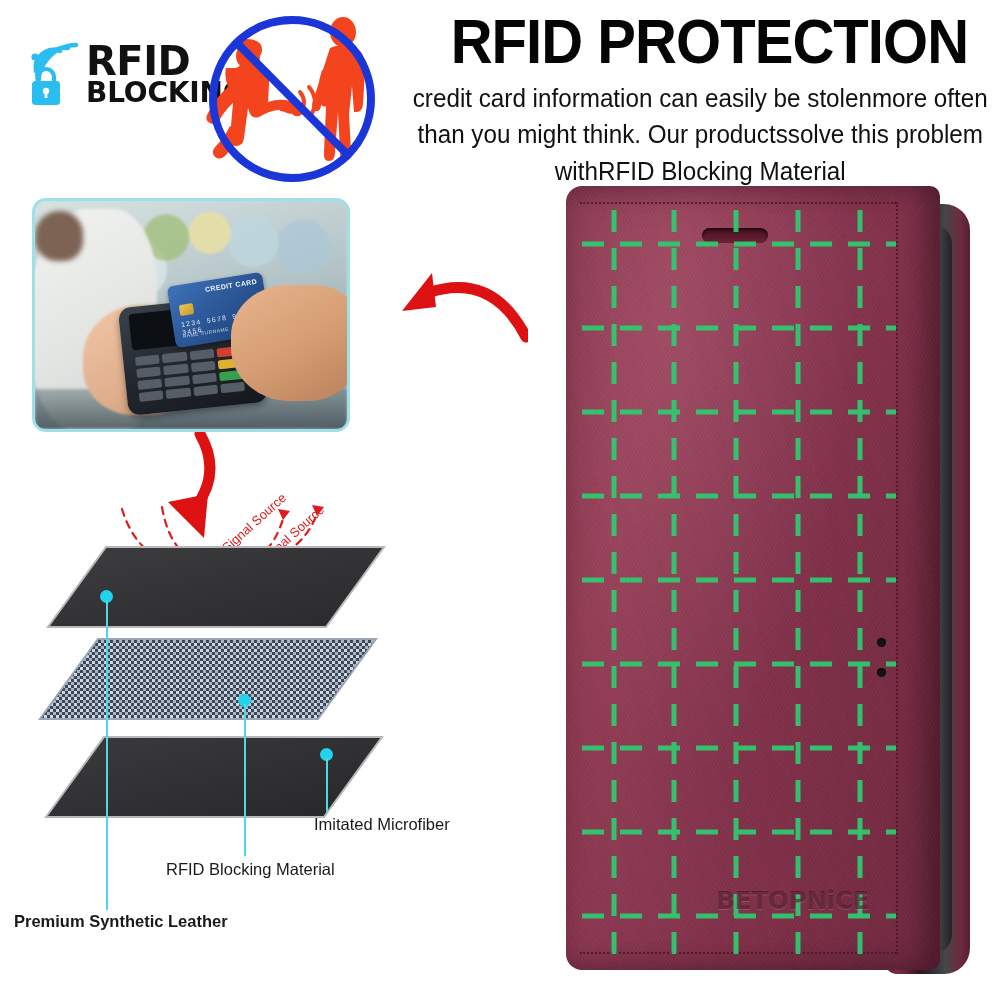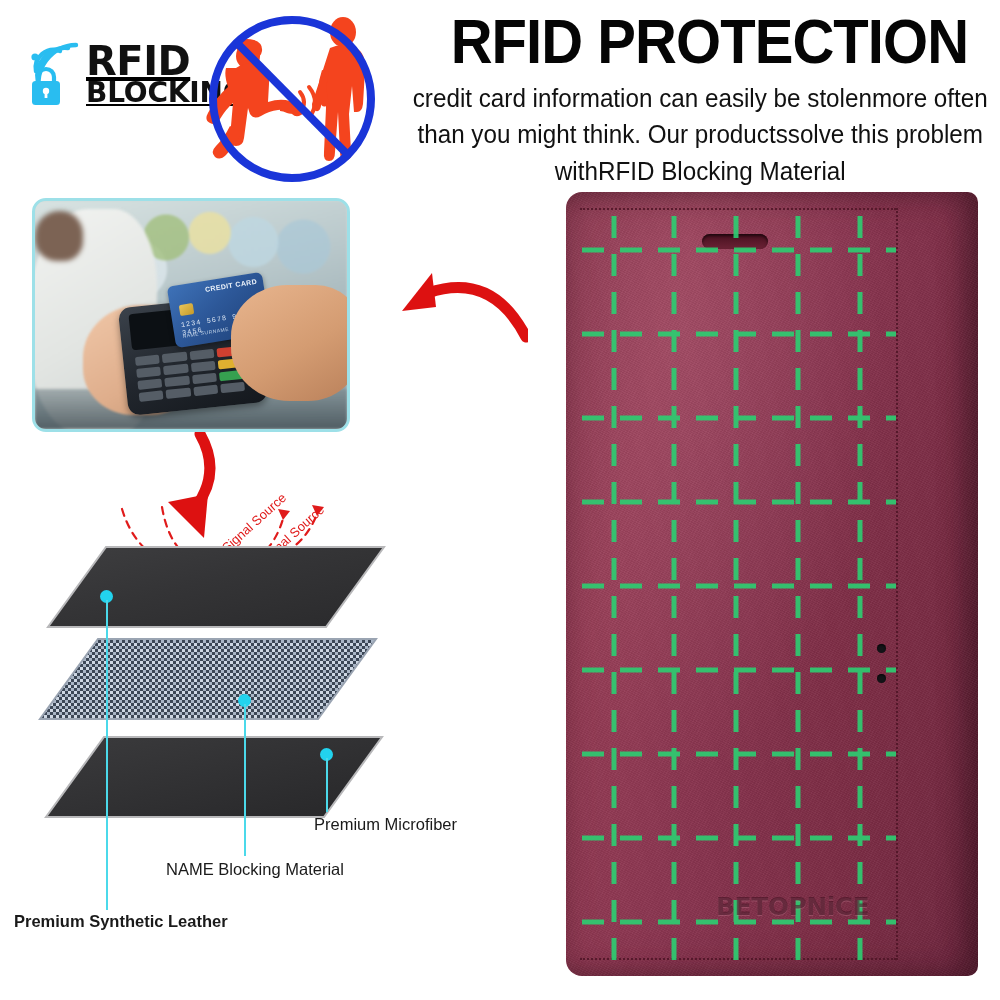--- a/index.html
+++ b/index.html
@@ -31,21 +31,20 @@
     width: 58px;
     height: 78px;
     position: relative;
     flex: 0 0 auto;
   }
   #rfid-badge .badge-text {
     display: flex;
     flex-direction: column;
     justify-content: space-between;
     line-height: 0.95;
-    text-decoration: underline;
   }
   .badge-rfid {
     font-size: 40px;
     font-weight: bold;
     letter-spacing: -0.5px;
     color: #111111;
     font-family: "DejaVu Sans", sans-serif;
   }
   .badge-blocking {
     font-size: 28px;
@@ -313,30 +312,31 @@
     left: 366px;
     top: 430px;
     width: 12px;
     height: 92px;
     background: linear-gradient(90deg, #2a2a2e, #55555c 50%, #26262a);
     border-radius: 5px;
   }
   .case-front {
     position: absolute;
     left: 10px;
-    top: 6px;
-    width: 412px;
+    top: 0;
+    width: 344px;
     height: 784px;
     border-radius: 16px 10px 10px 16px;
     background:
       radial-gradient(ellipse at 28% 18%, rgba(190,110,135,0.30) 0%, rgba(190,110,135,0) 48%),
       radial-gradient(ellipse at 72% 62%, rgba(120,40,62,0.35) 0%, rgba(120,40,62,0) 55%),
       linear-gradient(104deg, #8d3850 0%, #973d56 22%, #8a3550 48%, #7d2e47 74%, #6f2740 100%);
     box-shadow: inset -14px 0 26px rgba(40,10,20,0.45), inset 0 0 40px rgba(60,15,30,0.25);
     overflow: hidden;
+    padding-left: 30px;
   }
   .case-grain {
     position: absolute;
     inset: 0;
     opacity: 0.5;
     background-image:
       repeating-linear-gradient(27deg, rgba(255,255,255,0.05) 0 1px, rgba(0,0,0,0.05) 1px 2px),
       repeating-linear-gradient(-63deg, rgba(255,255,255,0.04) 0 1px, rgba(0,0,0,0.05) 1px 3px);
   }
   .case-stitch {
@@ -549,27 +549,27 @@
 
   <div>
     <span class="callout-dot" style="left:100px; top:590px;"></span>
     <span class="callout-line" style="left:106px; top:600px; height:310px;"></span>
     <span class="callout-label" style="left:14px; top:912px;font-weight:bold;">Premium Synthetic Leather</span>
   </div>
 
   <div>
     <span class="callout-dot" style="left:238px; top:694px;"></span>
     <span class="callout-line" style="left:244px; top:704px; height:152px;"></span>
-    <span class="callout-label" style="left:166px; top:860px;">NAME Blocking Material</span>
+    <span class="callout-label" style="left:166px; top:860px;">RFID Blocking Material</span>
   </div>
 
   <div>
     <span class="callout-dot" style="left:320px; top:748px;"></span>
     <span class="callout-line" style="left:326px; top:758px; height:54px;"></span>
-    <span class="callout-label" style="left:314px; top:815px;">Premium Microfiber</span>
+    <span class="callout-label" style="left:314px; top:815px;">Imitated Microfiber</span>
   </div>
 
   <div id="phone-case">
     <div class="case-spine"></div>
     <div class="case-inner-phone"></div>
     <div class="case-side-button"></div>
 
     <div class="case-front">
       <div class="case-grain"></div>
 

